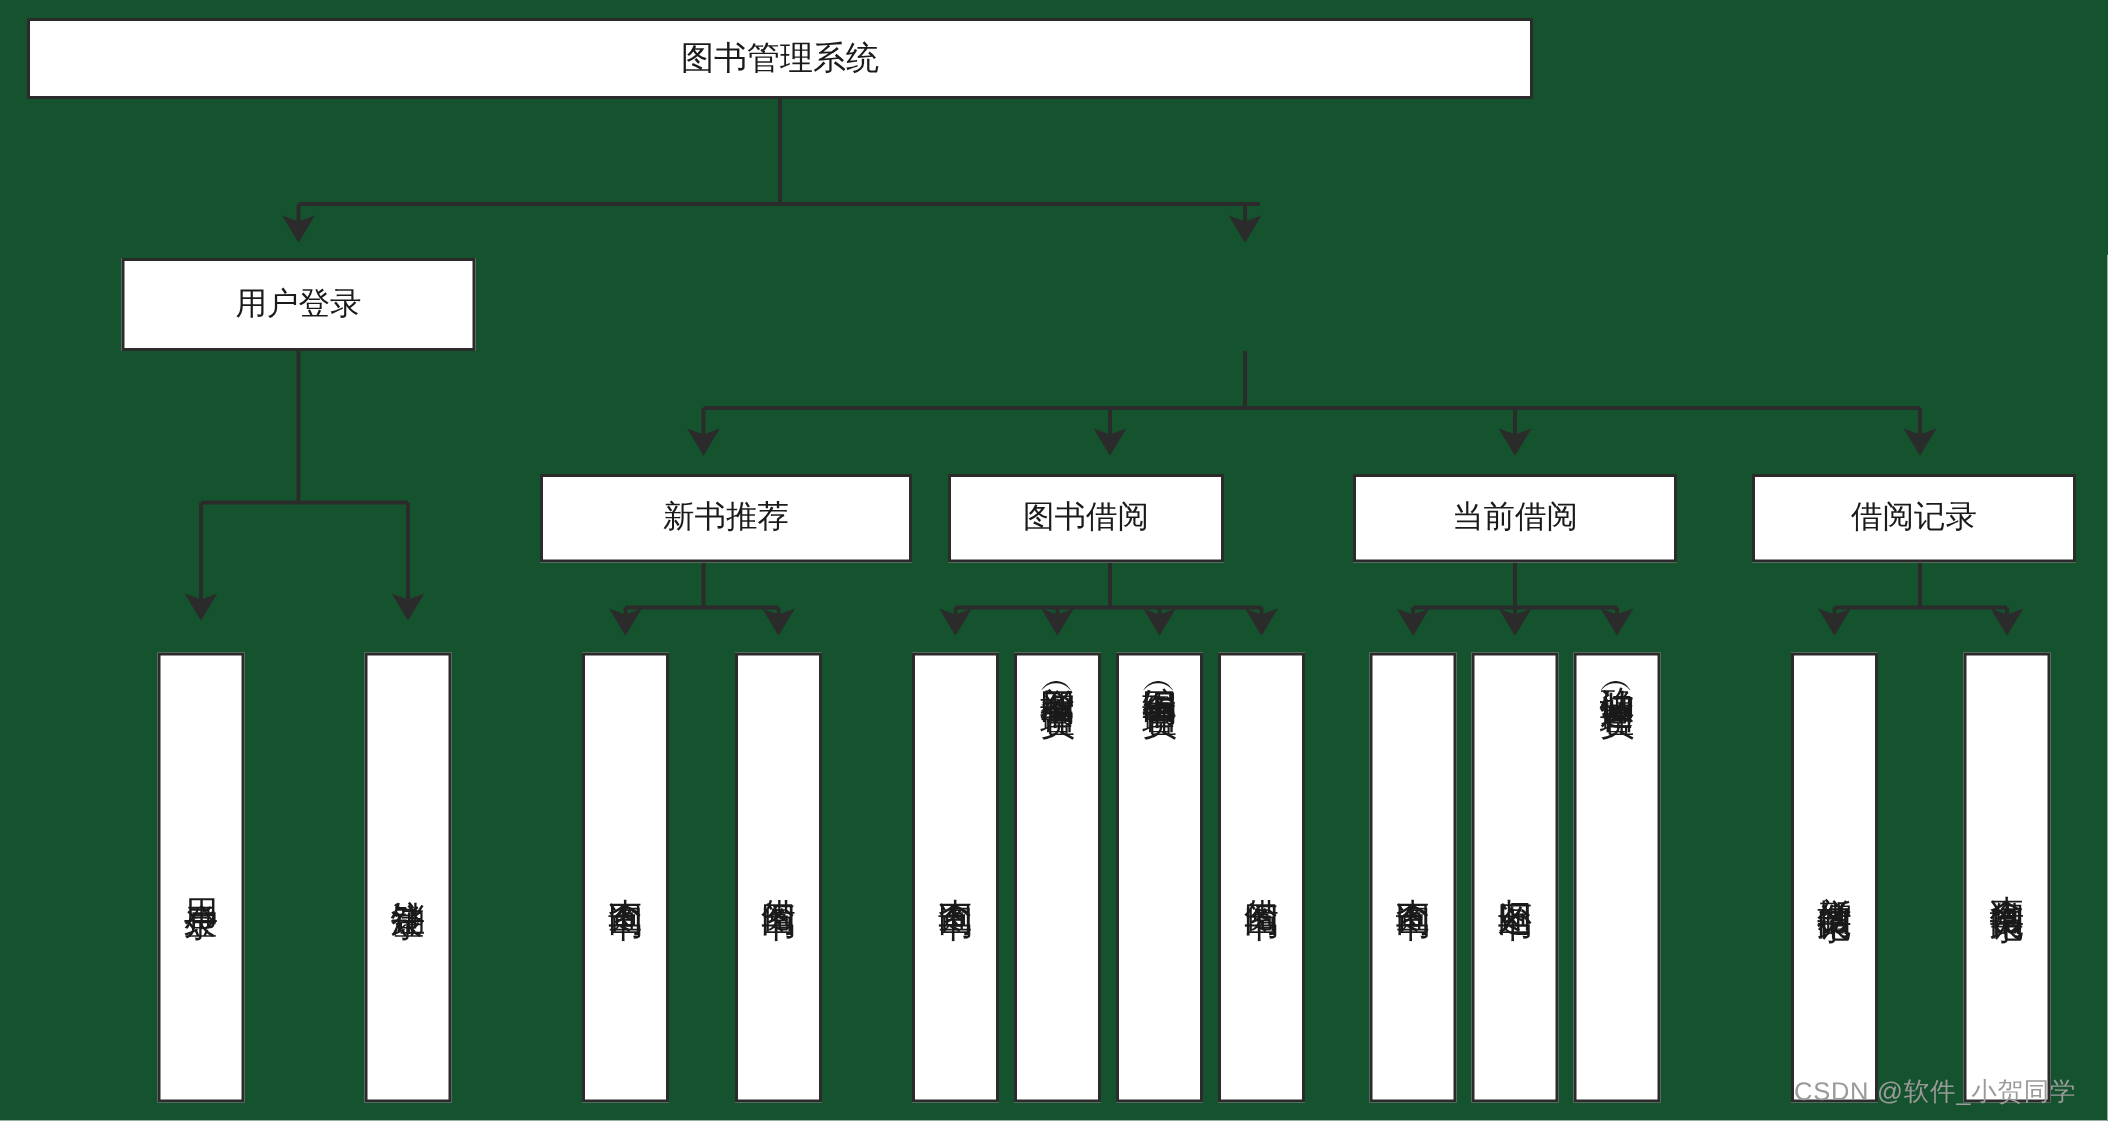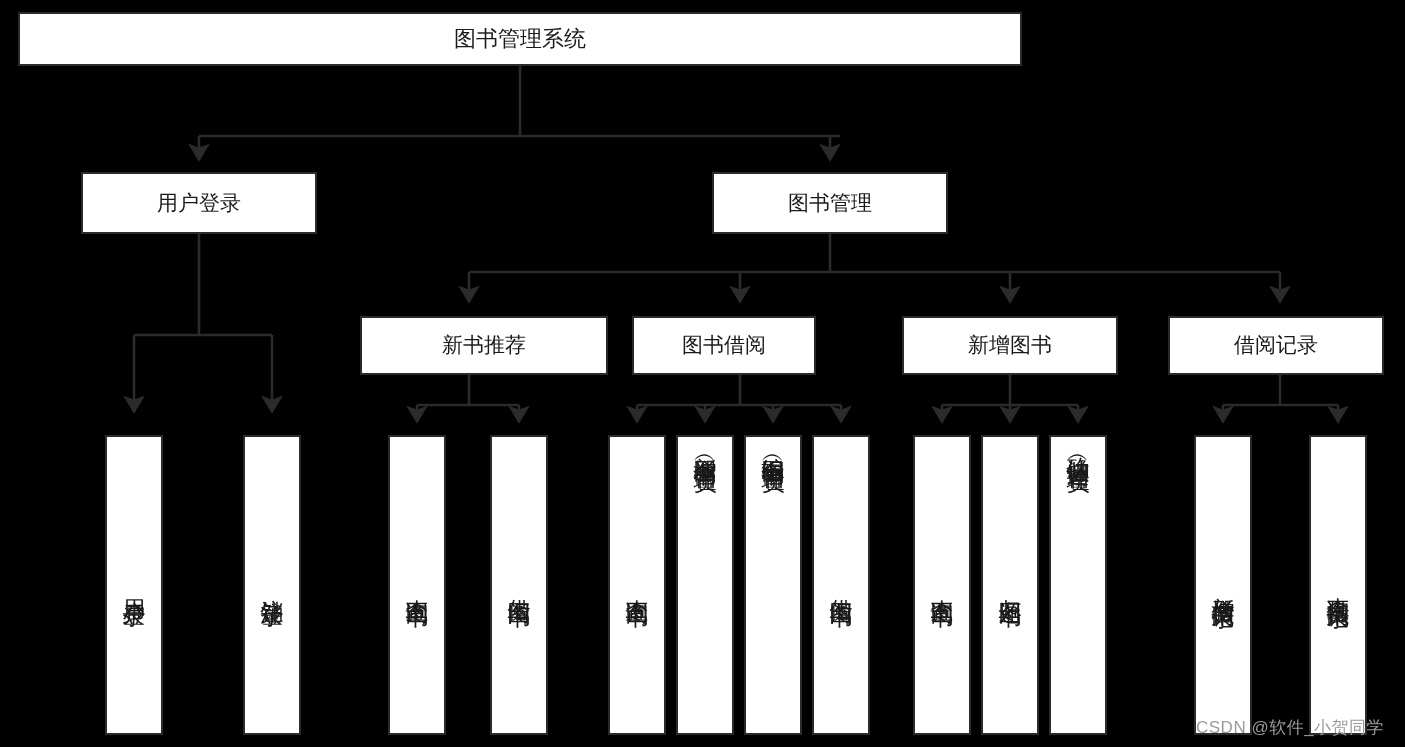--- a/index.html
+++ b/index.html
@@ -8,21 +8,21 @@
     padding: 0;
     background: #ffffff;
   }
   body {
     font-family: "Liberation Sans", "DejaVu Sans", sans-serif;
   }
   #canvas {
     position: relative;
     width: 1405px;
     height: 747px;
-    background: #000000;
+    background: #14532d;
     overflow: hidden;
   }
   #edges {
     position: absolute;
     left: 0;
     top: 0;
     width: 1405px;
     height: 747px;
     pointer-events: none;
   }
@@ -134,32 +134,29 @@
     </g>
   </svg>
 
   <div class="node horiz root" style="left:18px; top:12px; width:1004px; height:54px;">
     <span class="label">图书管理系统</span>
   </div>
 
   <div class="node horiz" style="left:81px; top:172px; width:236px; height:62px;">
     <span class="label">用户登录</span>
   </div>
-  <div class="node horiz" style="left:712px; top:172px; width:236px; height:62px;">
-    <span class="label">图书管理</span>
-  </div>
 
   <div class="node horiz" style="left:360px; top:316px; width:248px; height:59px;">
     <span class="label">新书推荐</span>
   </div>
   <div class="node horiz" style="left:632px; top:316px; width:184px; height:59px;">
     <span class="label">图书借阅</span>
   </div>
   <div class="node horiz" style="left:902px; top:316px; width:216px; height:59px;">
-    <span class="label">新增图书</span>
+    <span class="label">当前借阅</span>
   </div>
   <div class="node horiz" style="left:1168px; top:316px; width:216px; height:59px;">
     <span class="label">借阅记录</span>
   </div>
 
   <div class="node vert mid-text" style="left:105px; top:435px; width:58px; height:300px;">
     <span class="label">用户登录</span>
   </div>
   <div class="node vert mid-text" style="left:243px; top:435px; width:58px; height:300px;">
     <span class="label">注销登录</span>

